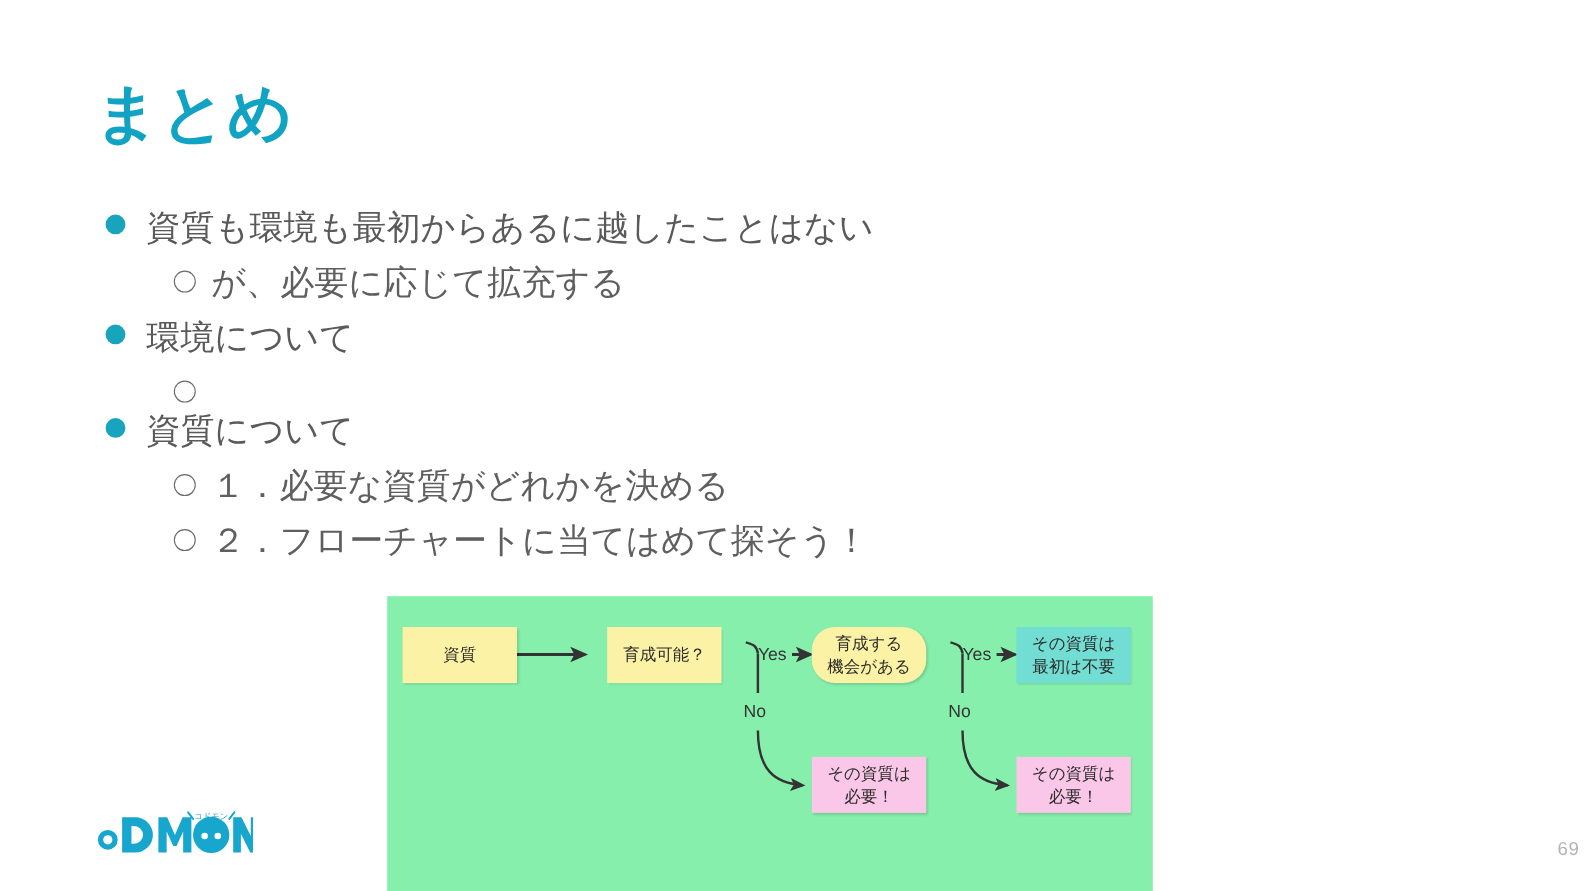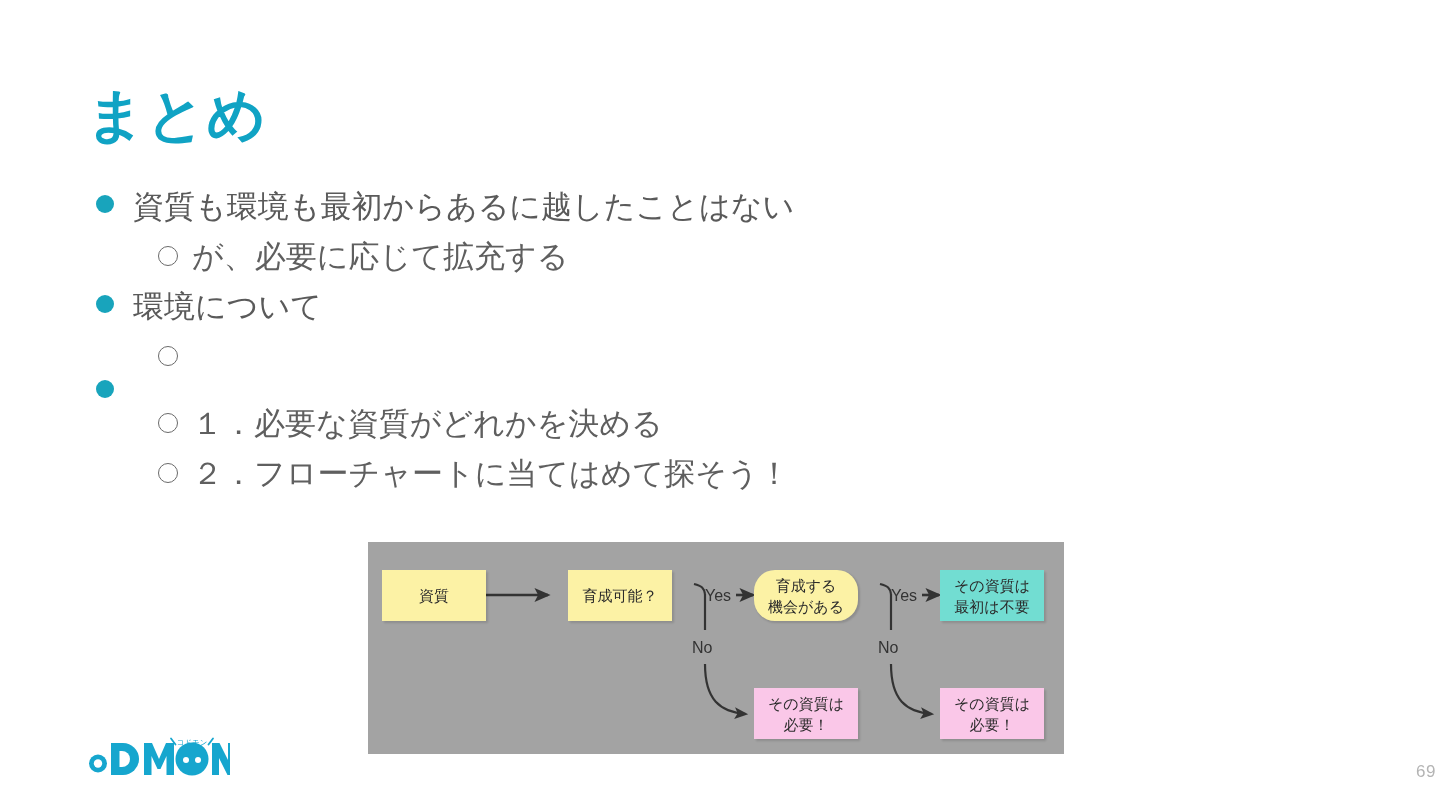--- a/index.html
+++ b/index.html
@@ -12,28 +12,27 @@
     height: 810px;
     position: relative;
     overflow: hidden;
     font-family: "Liberation Sans", "DejaVu Sans", sans-serif;
   }
 
   
   #slide-title {
     position: absolute;
     left: 86px;
-    top: 84px;
+    top: 72px;
     font-size: 58px;
     font-weight: 700;
     color: #10A3C4;
     letter-spacing: 1px;
     line-height: 1.1;
     white-space: nowrap;
-    font-family: Liberation Serif, serif;
   }
 
   
   #bullet-list {
     position: absolute;
     left: 96px;
     top: 182px;
     width: 1150px;
   }
   .bullet-row {
@@ -75,25 +74,25 @@
     white-space: nowrap;
     font-weight: 400;
   }
   .bullet-row.level-2 .bullet-text {
     color: #5f5f5f;
   }
 
   
   #flowchart {
     position: absolute;
-    left: 368px;
+    left: 352px;
     top: 542px;
     width: 696px;
-    height: 212px;
-    background: #a3a3a3;
+    height: 268px;
+    background: #86efac;
   }
   #flowchart-svg {
     position: absolute;
     left: 0;
     top: 0;
     width: 696px;
     height: 213px;
   }
   .fc-box {
     position: absolute;
@@ -161,20 +160,21 @@
     <span class="marker-dot"></span>
     <span class="bullet-text">環境について</span>
   </div>
 
   <div class="bullet-row level-2">
     <span class="marker-ring"></span>
   </div>
 
   <div class="bullet-row level-1">
     <span class="marker-dot"></span>
+    <span class="bullet-text">資質について</span>
   </div>
 
   <div class="bullet-row level-2">
     <span class="marker-ring"></span>
     <span class="bullet-text">１．必要な資質がどれかを決める</span>
   </div>
 
   <div class="bullet-row level-2">
     <span class="marker-ring"></span>
     <span class="bullet-text">２．フローチャートに当てはめて探そう！</span>

